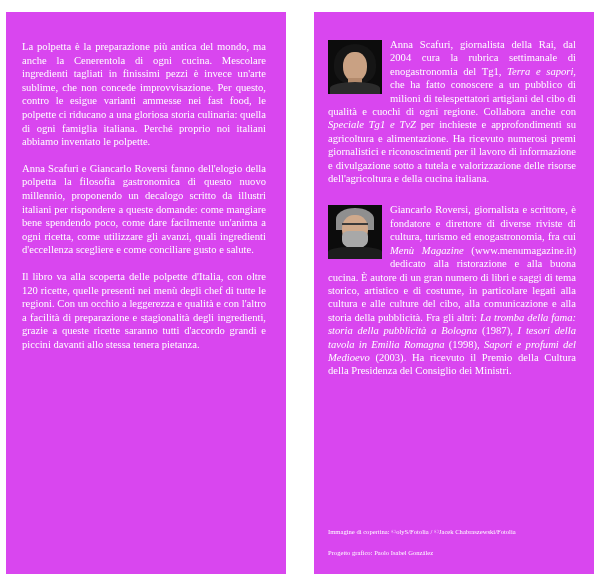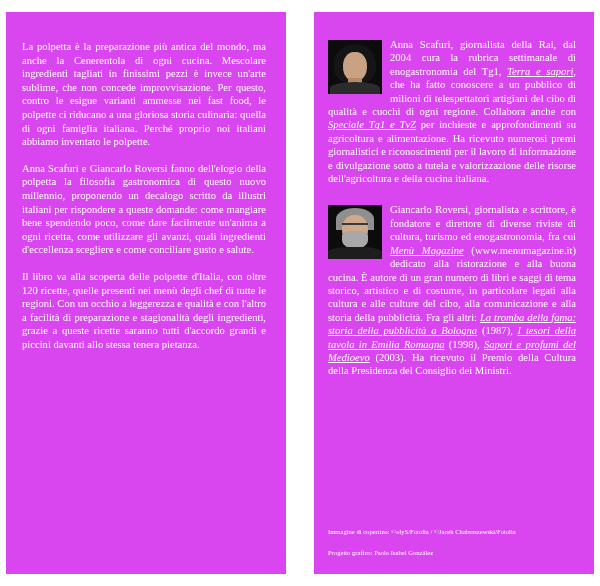--- a/index.html
+++ b/index.html
@@ -126,21 +126,21 @@
   .photo-gian .shoulders {
     position: absolute;
     left: 0; bottom: 0;
     width: 54px; height: 12px;
     background: #1d1d1d;
     border-radius: 40% 40% 0 0;
   }
   .name {
     font-weight: normal;
   }
-  .ital { font-style: italic; text-decoration: underline; }
+  .ital { font-style: italic; }
   .clear { clear: both; }
 
   .credits {
     position: absolute;
     left: 14px;
     bottom: 16px;
     width: 250px;
     font-size: 6.6px;
     line-height: 11px;
     color: #ffffff;

